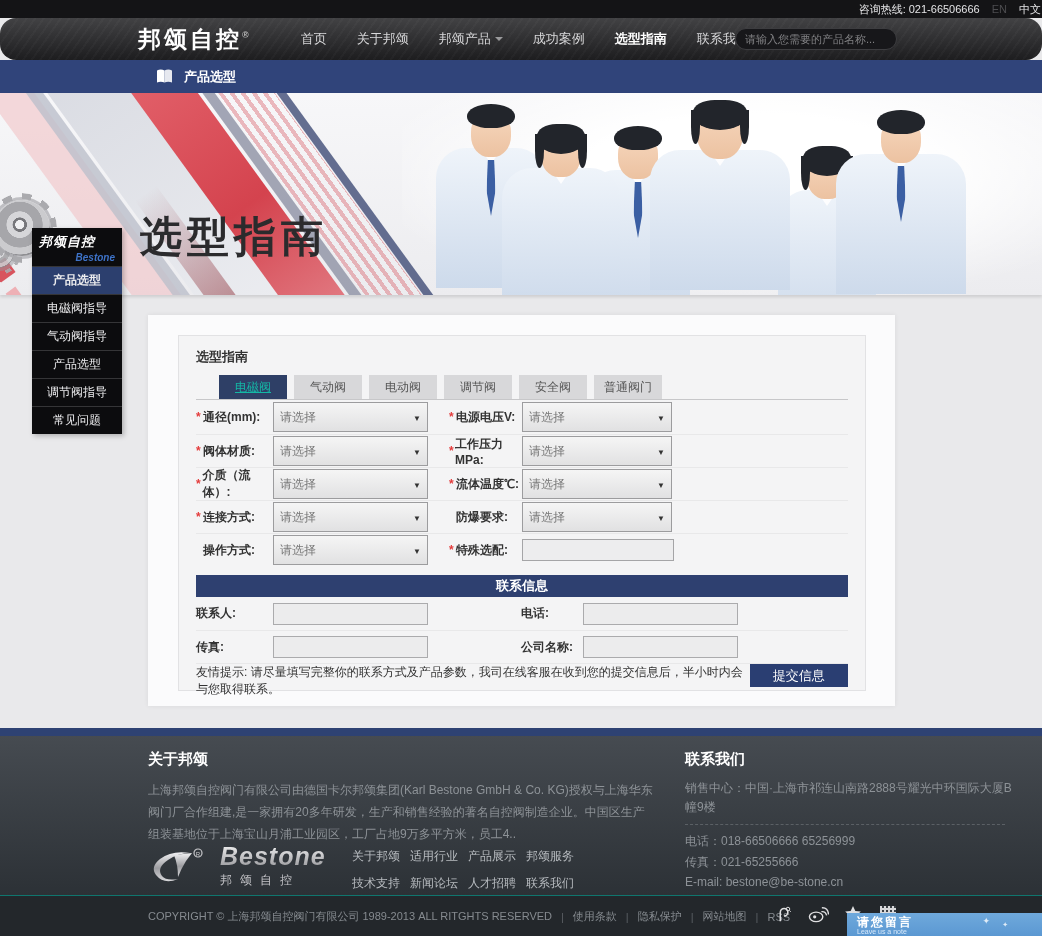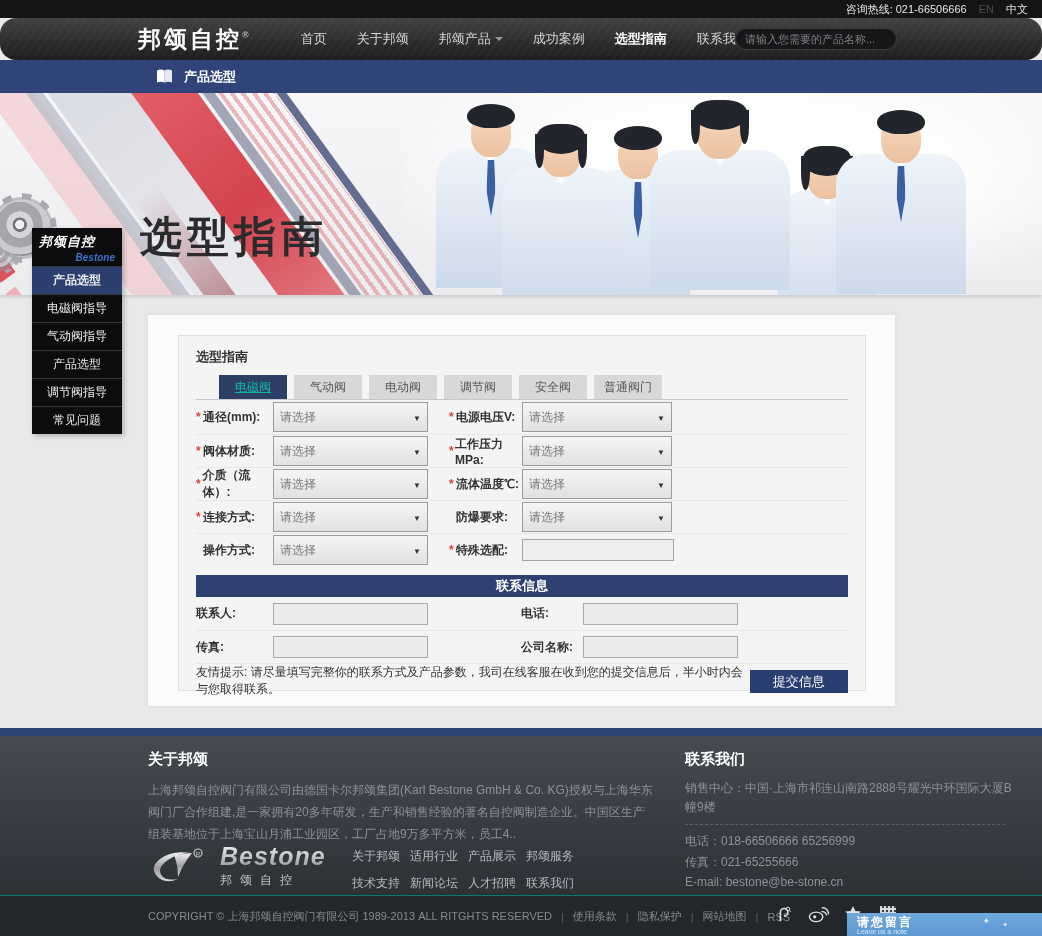--- a/index.html
+++ b/index.html
@@ -1,21 +1,21 @@
 <!DOCTYPE html>
 <html><head>
 <meta charset="utf-8">
 <style>
   * { margin:0; padding:0; box-sizing:border-box; }
   body { font-family:"Liberation Sans", sans-serif; background:#e9e9eb; }
   #page { position:relative; width:1042px; height:936px; overflow:hidden; background:#e9e9eb; }
 
   
   .topbar { position:absolute; top:0; left:0; width:100%; height:18px; background:#141416;
-            display:flex; justify-content:flex-end; align-items:center; gap:12px; padding-right:14px; font-size:11px; }
+            display:flex; justify-content:flex-end; align-items:center; gap:12px; padding-right:1px; font-size:11px; }
   .topbar .hotline { color:#e4e4e6; }
   .topbar .lang-en { color:#4d4d50; cursor:pointer; }
   .topbar .lang-zh { color:#e4e4e6; cursor:pointer;text-align:right; }
 
   
   .mainnav { position:absolute; top:18px; left:0; width:100%; height:42px;
              background:linear-gradient(#424244,#1d1d1f);
              display:flex; align-items:center;border-radius:16px; }
   .mainnav::before { content:""; position:absolute; inset:0;
      background:repeating-linear-gradient(125deg, rgba(255,255,255,.025) 0 2px, transparent 2px 7px); }
@@ -109,21 +109,21 @@
   .fselect.c2 { width:150px; }
   .caret::before { content:"▼"; font-size:8px; color:#333; }
   .ftextinput { width:152px; height:22px; border:1px solid #a5a5a7; background:#ededee; font-size:12px; padding:0 5px;
                 font-family:"Liberation Sans", sans-serif; color:#444; outline:none; }
   .chead { height:22px; line-height:22px; background:#2e4070; color:#fff; font-size:13px; font-weight:bold; text-align:center; margin-top:9px; }
   .crow { display:flex; align-items:center; height:33px; }
   .crow.b { border-top:1px solid #e8e8e9; }
   .cl1 { width:77px; } .cl2 { width:62px; margin-left:93px; }
   .cinput { width:155px; height:22px; border:1px solid #ababad; background:#ececed; font-size:12px; padding:0 5px;
             font-family:"Liberation Sans", sans-serif; color:#444; outline:none; }
-  .tiprow { height:35px; display:flex; align-items:center; justify-content:space-between; border-top:1px solid #e8e8e9; }
+  .tiprow { height:35px; display:flex; align-items:flex-start; justify-content:space-between; border-top:1px solid #e8e8e9; }
   .tiptext { font-size:12px; color:#333; }
   .submitbtn { width:112px; height:23px; line-height:23px; background:#2a3e72; color:#fff; font-size:13px; text-align:center; cursor:pointer; }
 
   
   .footer-blue { position:absolute; top:728px; left:0; width:100%; height:8px; background:#2e4273; }
   .footer { position:absolute; top:736px; left:0; width:100%; height:159px; background:linear-gradient(#464b51,#2c3136); }
   .f-col-about { position:absolute; left:148px; top:14px; width:508px; }
   .f-h { color:#fff; font-size:15px; font-weight:bold; margin-bottom:10px; }
   .f-p { color:#8d9297; font-size:12px; line-height:1.85; }
   .f-logo { position:absolute; left:148px; top:106px; display:flex; align-items:center; gap:10px; }

